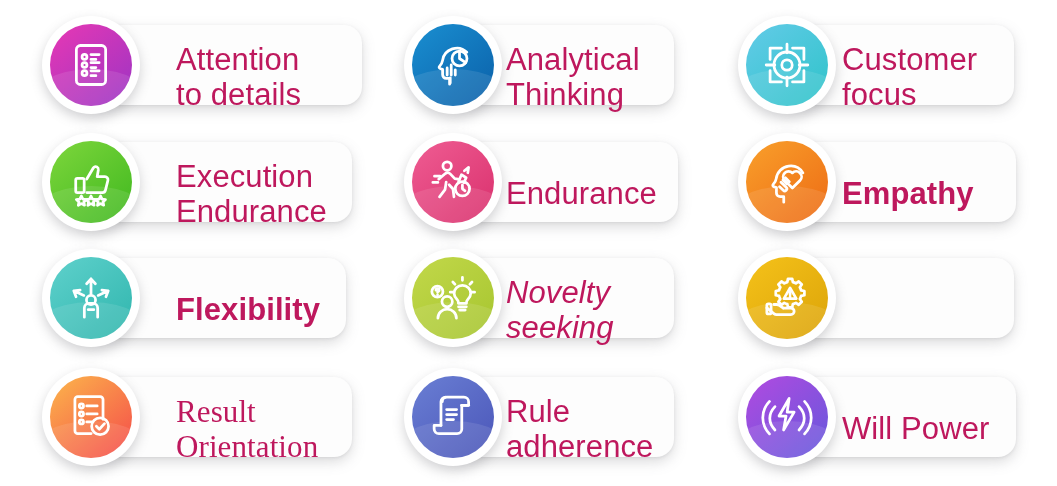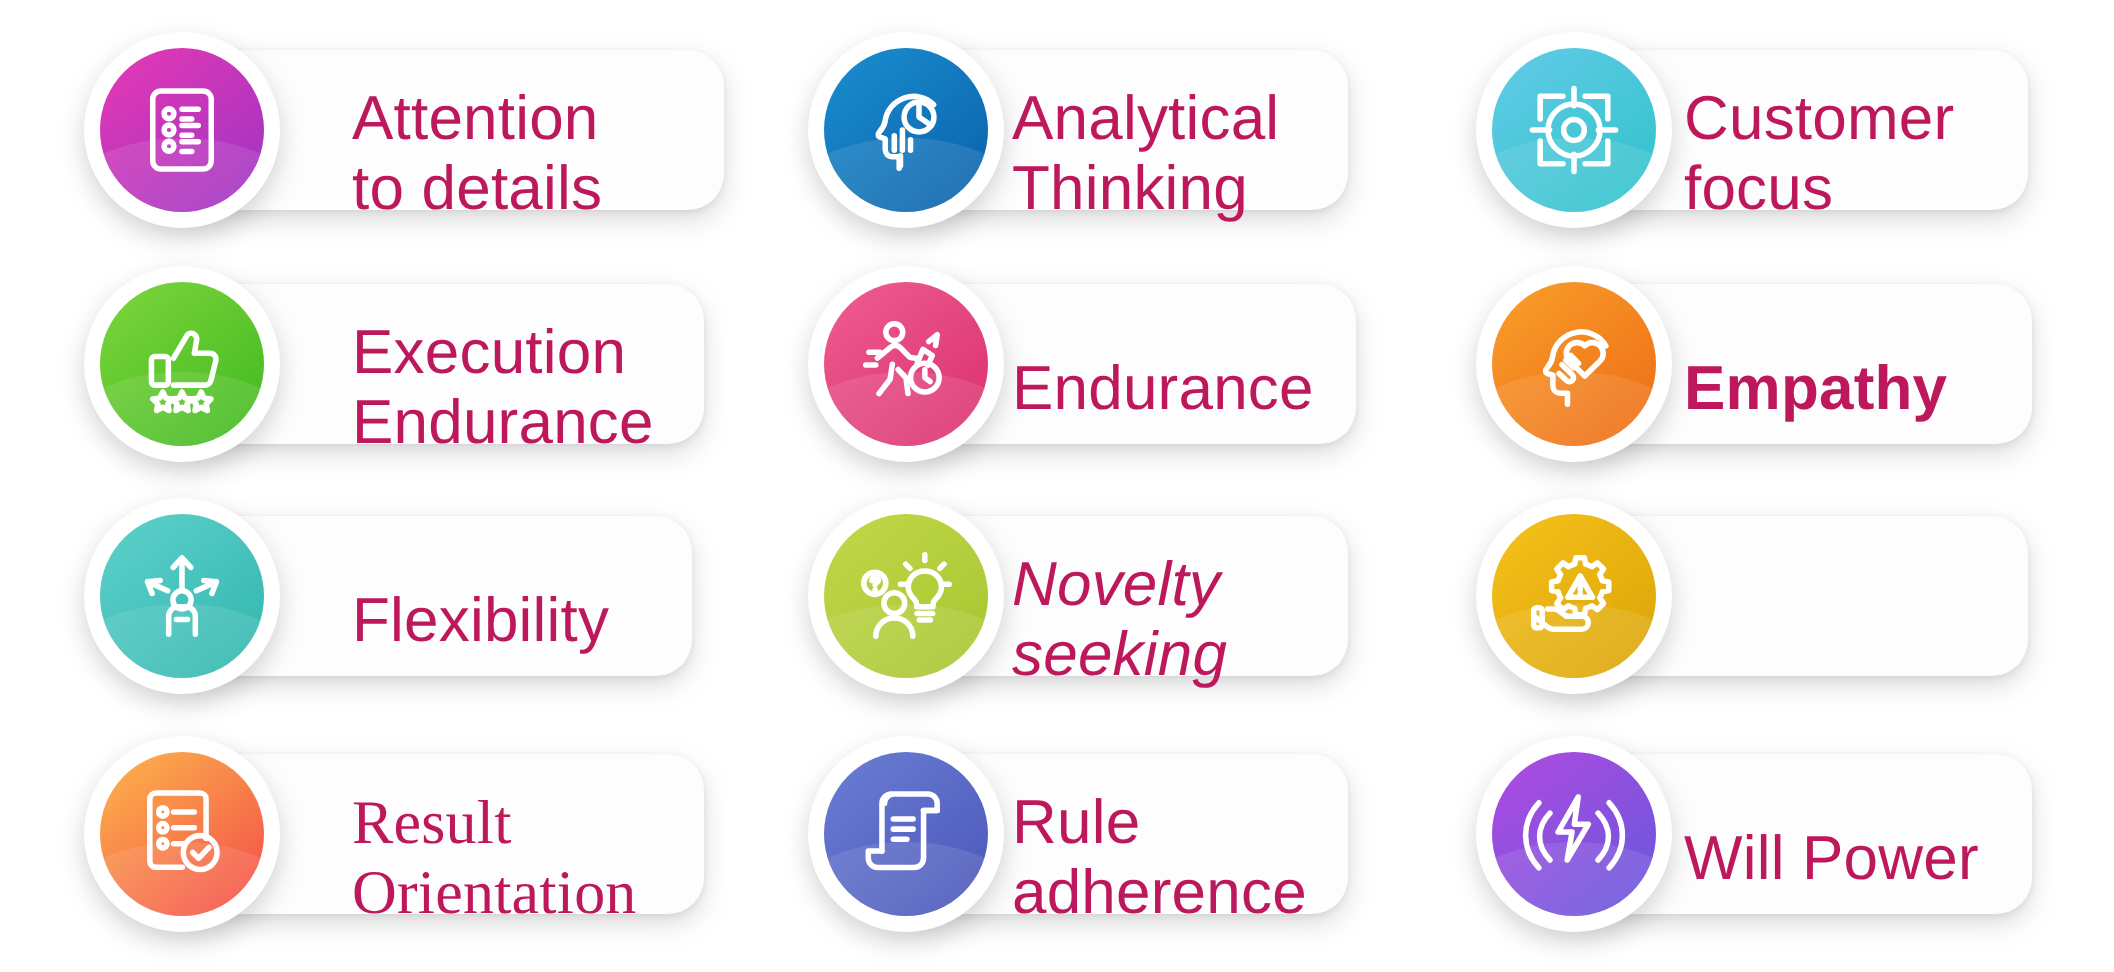--- a/index.html
+++ b/index.html
@@ -189,21 +189,21 @@
           <svg viewBox="0 0 32 32">
             <path d="M25.8 10.4c-1.8-3-5.2-4.7-8.8-4.2-4 .6-7.1 3.7-7.6 7.6-.2 1.4-.8 2.4-1.7 3.4-.7.8-.6 1.5.4 1.8l1.4.4v3.3c0 1.3 1 2.3 2.3 2.3h2.2v3.4" fill="none" stroke="#fff" stroke-width="1.7" stroke-linecap="round" stroke-linejoin="round"></path>
             <path d="M19.3 10.4c1.3-1.3 3.4-1.3 4.7 0 1.3 1.3 1.3 3.4 0 4.7l-4.7 4.6-4.7-4.6c-1.3-1.3-1.3-3.4 0-4.7 1.3-1.3 3.4-1.3 4.7 0z" fill="none" stroke="#fff" stroke-width="1.7" stroke-linecap="round" stroke-linejoin="round"></path>
             <path d="M12.3 16.2l3.2 3.1c.5.5.5 1.3 0 1.8-.5.5-1.3.5-1.8 0l-2.3-2.2" fill="none" stroke="#fff" stroke-width="1.7" stroke-linecap="round" stroke-linejoin="round"></path>
             <path d="M13.5 14.8l2.4 2.4M15 13.4l2.4 2.4" fill="none" stroke="#fff" stroke-width="1.7" stroke-linecap="round" stroke-linejoin="round"></path>
           </svg>
         </div>
       </div>
       <div class="label" style="left: 104px;">Empathy</div>
     </div>
-    <div class="card-wrap" style="left: 42px; top: 249px; width: 304px; height: 98px;">
+    <div class="card-wrap" style="left: 42px; top: 249px; width: 304px; height: 98px; font-weight: bold;">
       <div class="pill" style="width: 266px;"></div>
       <div class="badge">
         <div class="badge-inner" style="background: linear-gradient(140deg, rgb(95, 209, 204) 0%, rgb(47, 181, 173) 100%);">
           <svg viewBox="0 0 32 32">
             <circle cx="16" cy="17.2" r="2.8" fill="none" stroke="#fff" stroke-width="1.7" stroke-linecap="round" stroke-linejoin="round"></circle>
             <path d="M11.9 27.8v-5.6c0-1.6 1.3-2.9 2.9-2.9h2.4c1.6 0 2.9 1.3 2.9 2.9v5.6" fill="none" stroke="#fff" stroke-width="1.7" stroke-linecap="round" stroke-linejoin="round"></path>
             <path d="M14.3 23.2h3.4" fill="none" stroke="#fff" stroke-width="1.7" stroke-linecap="round" stroke-linejoin="round"></path>
             <path d="M16 13.7V4.3M16 4.3l-2.7 2.9M16 4.3l2.7 2.9" fill="none" stroke="#fff" stroke-width="1.7" stroke-linecap="round" stroke-linejoin="round"></path>
             <path d="M11.6 14.4L5.4 11.6M5.4 11.6l3.9-.4M5.4 11.6l1.4 3.6" fill="none" stroke="#fff" stroke-width="1.7" stroke-linecap="round" stroke-linejoin="round"></path>
             <path d="M20.4 14.4l6.2-2.8M26.6 11.6l-3.9-.4M26.6 11.6l-1.4 3.6" fill="none" stroke="#fff" stroke-width="1.7" stroke-linecap="round" stroke-linejoin="round"></path>

